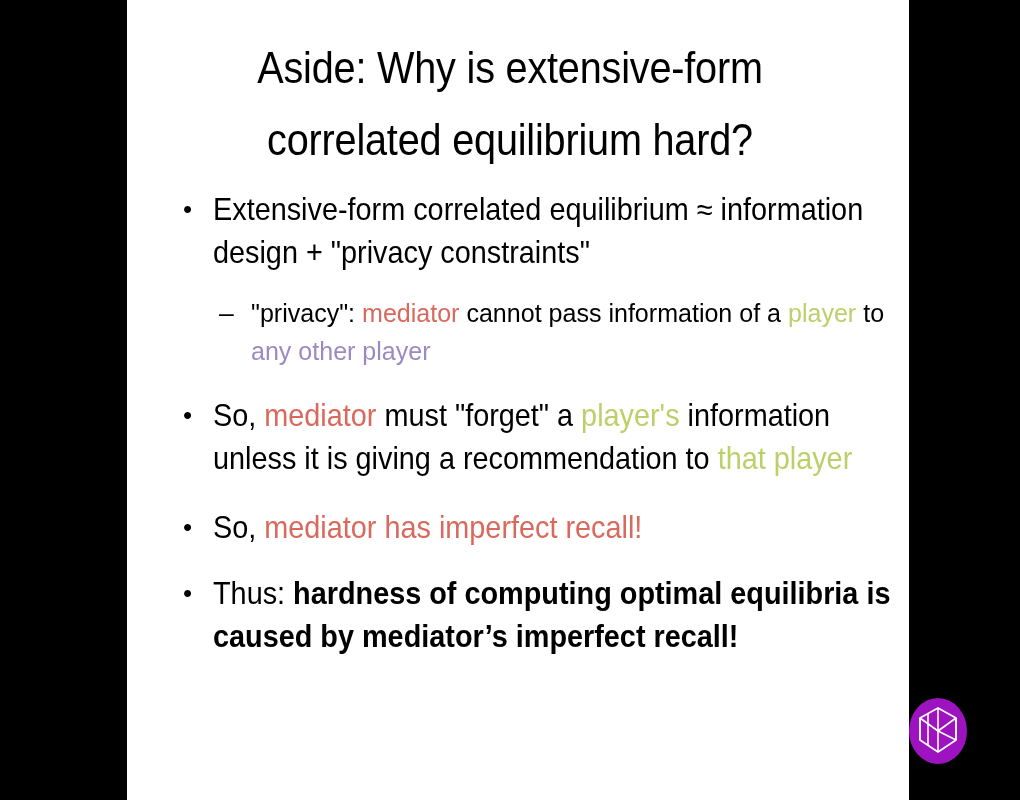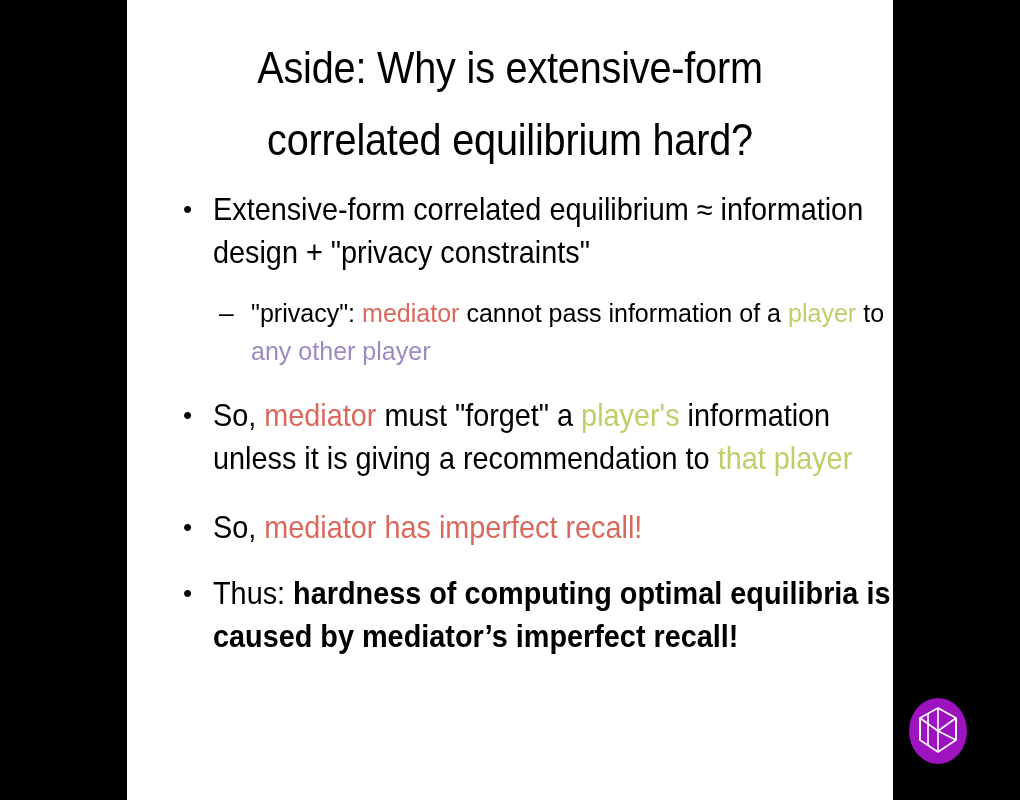--- a/index.html
+++ b/index.html
@@ -23,20 +23,21 @@
 
   
   #slide {
     position: absolute;
     left: 127px;
     top: 0px;
     width: 766px;
     height: 800px;
     background: #ffffff;
     overflow: hidden;
+    padding-left: 16px;
   }
 
   
   #title {
     position: absolute;
     left: 0px;
     top: 32px;
     width: 766px;
     text-align: center;
     font-size: 44px;

